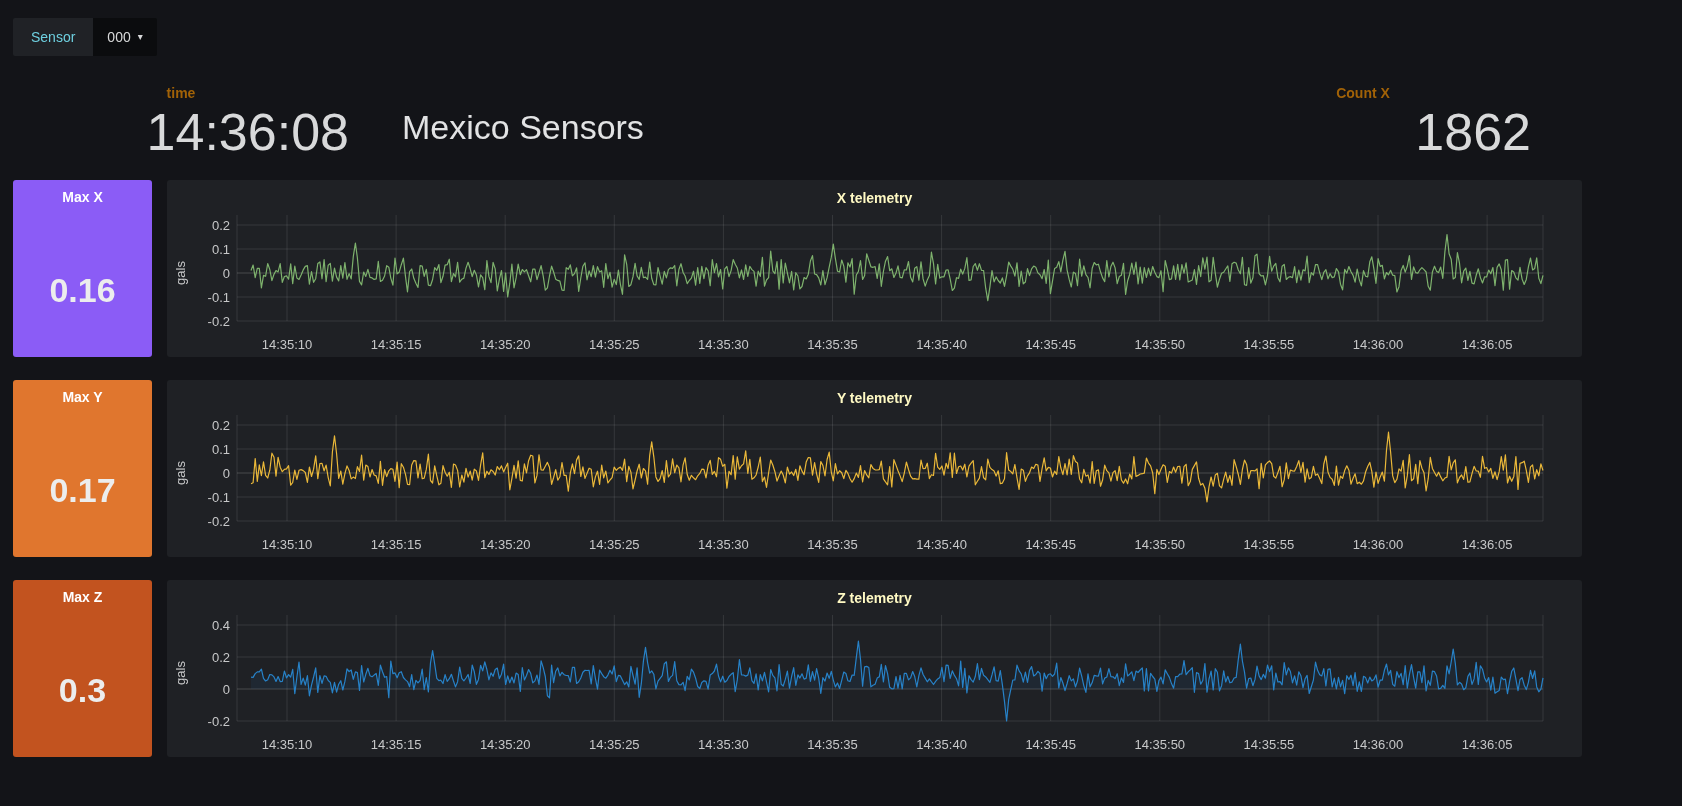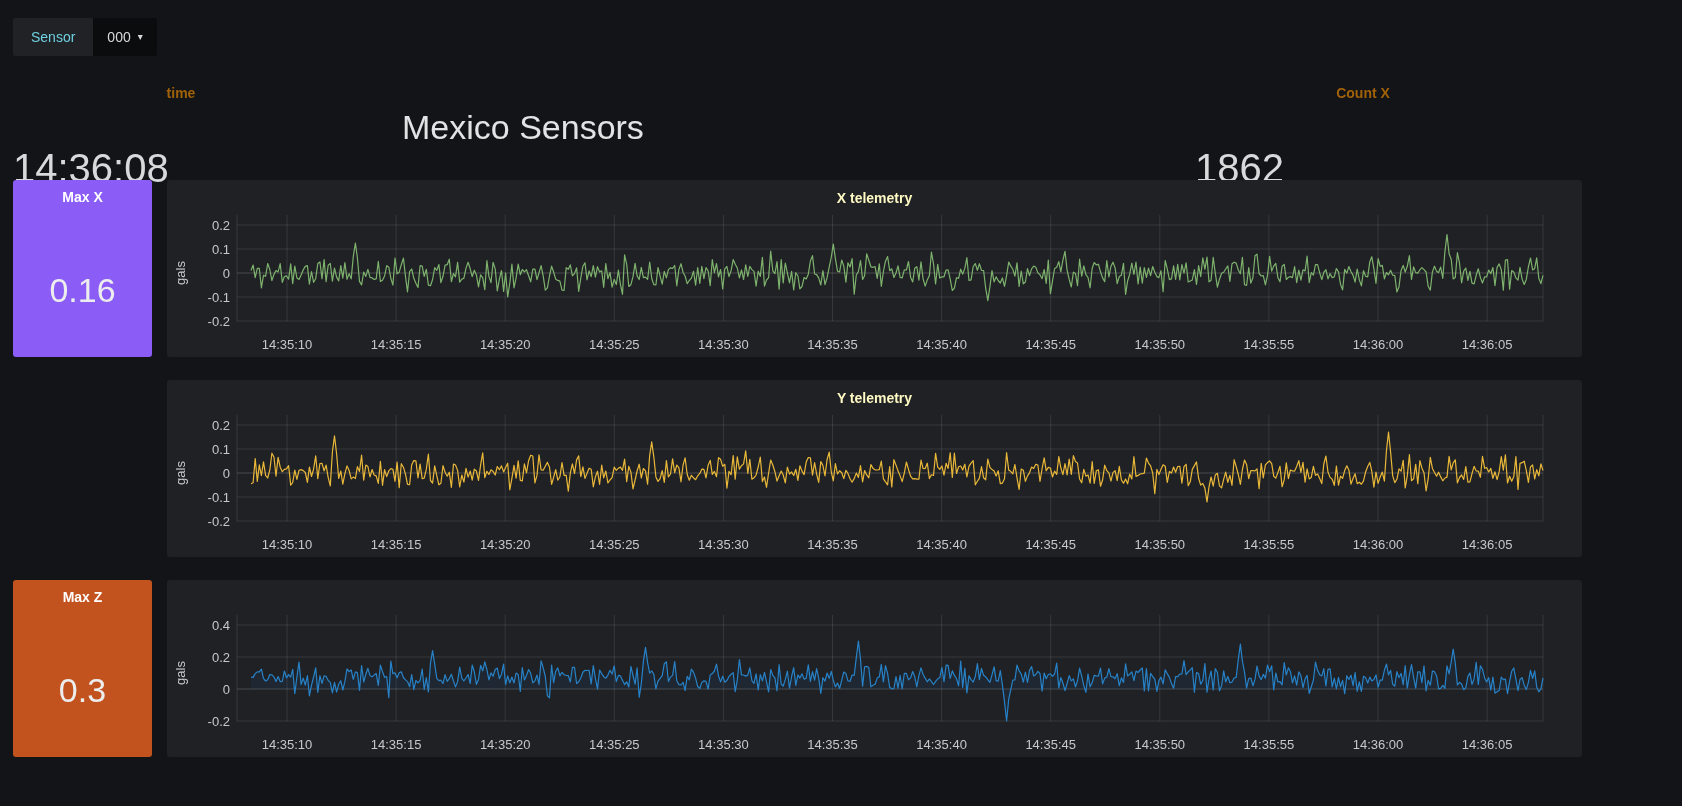--- a/index.html
+++ b/index.html
@@ -14,33 +14,33 @@
   
   .var-group { position:absolute; left:13px; top:18px; height:38px; display:flex; border-radius:2px; overflow:hidden; }
   .var-label { background:#202226; color:#6ed0e0; font-size:14px; font-weight:500;
                display:flex; align-items:center; padding:0 18px; }
   .var-value { background:#0b0c0e; color:#d8d9da; font-size:14px; font-weight:500;
                display:flex; align-items:center; gap:7px; padding:0 14px; cursor:pointer; }
   .caret { font-size:10px; color:#d8d9da; line-height:1; }
 
   
   .hdr-label { position:absolute; width:336px; text-align:center; font-size:14px; font-weight:bold; color:#a16207; }
-  .hdr-value { position:absolute; width:336px; text-align:left; font-size:40px; font-weight:500; color:#d8d9da; letter-spacing:0;margin-top:44px; }
+  .hdr-value { position:absolute; width:336px; text-align:right; font-size:52px; font-weight:500; color:#d8d9da; letter-spacing:0; }
   .dash-title { position:absolute; left:402px; top:108px; font-size:34px; font-weight:400; color:#e2e3e4; }
 
   
   .row { position:absolute; left:0; width:1682px; height:177px; }
   .stat-panel {
     position:absolute; left:13px; top:0; width:139px; height:177px;
     border-radius:3px;
   }
   .stat-title { position:absolute; top:9px; left:0; width:100%; text-align:center;
                 font-size:14px; font-weight:bold; color:#ffffff; }
   .stat-value { position:absolute; top:62%; left:0; width:100%; transform:translateY(-50%);
-                text-align:center; font-size:34px; font-weight:400; color:#eceded; }
+                text-align:center; font-size:34px; font-weight:700; color:#eceded; }
   .chart-panel {
     position:absolute; left:167px; top:0; width:1415px; height:177px;
     background:#1f2125; border-radius:3px;
   }
   .chart-title { position:absolute; top:10px; left:0; width:100%; text-align:center;
                  font-size:14px; font-weight:bold; color:#fef9c3; cursor:pointer; }
   .chart-svg { position:absolute; left:0; top:0; width:1415px; height:177px; }
   svg text { font-family:"Liberation Sans", sans-serif; font-size:13px; fill:#c7c8c9; }
 </style>
 </head>
@@ -108,20 +108,24 @@
         <text x="1211" y="169" text-anchor="middle">14:36:00</text>
         <text x="1320.1" y="169" text-anchor="middle">14:36:05</text>
         <text x="18" y="93" text-anchor="middle" transform="rotate(-90 18 93)">gals</text>
         <polyline points="84.0,90.5 86.1,85.0 88.2,97.7 90.3,88.4 92.3,88.4 94.4,107.9 96.5,95.4 98.6,96.3 100.7,83.5 102.8,89.5 104.9,100.6 107.0,94.3 109.0,90.6 111.1,91.9 113.2,83.7 115.3,102.4 117.4,96.5 119.5,95.9 121.6,99.2 123.7,83.8 125.7,103.6 127.8,86.1 129.9,98.0 132.0,99.4 134.1,95.0 136.2,89.9 138.3,86.4 140.4,85.6 142.4,104.2 144.5,91.5 146.6,102.3 148.7,98.7 150.8,83.5 152.9,81.9 155.0,98.8 157.1,79.6 159.1,101.7 161.2,85.2 163.3,83.5 165.4,101.2 167.5,88.2 169.6,97.1 171.7,100.9 173.8,85.7 175.8,98.2 177.9,82.6 180.0,99.3 182.1,93.6 184.2,98.9 186.3,76.5 188.4,63.0 190.4,78.0 192.5,101.4 194.6,104.9 196.7,92.0 198.8,96.4 200.9,89.3 203.0,97.3 205.1,97.9 207.1,99.4 209.2,98.9 211.3,81.3 213.4,101.4 215.5,100.2 217.6,96.0 219.7,85.7 221.8,87.2 223.8,98.1 225.9,105.2 228.0,78.0 230.1,93.8 232.2,92.2 234.3,84.7 236.4,78.1 238.5,96.6 240.5,111.8 242.6,91.7 244.7,89.0 246.8,98.3 248.9,103.3 251.0,107.4 253.1,85.7 255.2,86.1 257.2,96.3 259.3,89.3 261.4,105.2 263.5,105.7 265.6,99.5 267.7,87.7 269.8,90.3 271.9,84.5 273.9,102.6 276.0,96.3 278.1,85.2 280.2,84.7 282.3,79.2 284.4,101.6 286.5,93.5 288.5,96.9 290.6,82.3 292.7,102.1 294.8,99.2 296.9,98.1 299.0,88.1 301.1,82.3 303.2,88.8 305.2,96.6 307.3,90.3 309.4,94.9 311.5,106.8 313.6,94.9 315.7,97.7 317.8,109.6 319.9,80.6 321.9,96.4 324.0,102.6 326.1,82.4 328.2,88.9 330.3,110.9 332.4,99.1 334.5,90.5 336.6,111.4 338.6,93.0 340.7,116.9 342.8,103.2 344.9,84.2 347.0,107.8 349.1,97.9 351.2,84.2 353.3,94.7 355.3,89.5 357.4,91.8 359.5,89.7 361.6,95.8 363.7,101.8 365.8,89.1 367.9,89.1 370.0,99.6 372.0,92.9 374.1,85.6 376.2,96.2 378.3,110.2 380.4,107.8 382.5,96.0 384.6,86.2 386.6,92.0 388.7,99.2 390.8,100.4 392.9,101.1 395.0,110.1 397.1,110.3 399.2,87.7 401.3,89.3 403.3,84.9 405.4,95.9 407.5,93.6 409.6,87.9 411.7,111.4 413.8,98.0 415.9,86.2 418.0,82.8 420.0,99.8 422.1,90.9 424.2,96.7 426.3,85.7 428.4,97.1 430.5,86.7 432.6,92.0 434.7,90.7 436.7,107.3 438.8,83.5 440.9,98.7 443.0,92.4 445.1,107.1 447.2,99.3 449.3,104.6 451.4,90.1 453.4,104.3 455.5,114.3 457.6,74.9 459.7,84.3 461.8,106.5 463.9,104.7 466.0,96.7 468.1,83.3 470.1,95.9 472.2,99.5 474.3,87.4 476.4,97.6 478.5,97.1 480.6,99.4 482.7,82.1 484.7,98.3 486.8,104.6 488.9,105.0 491.0,87.5 493.1,96.2 495.2,104.2 497.3,91.4 499.4,97.9 501.4,89.6 503.5,87.8 505.6,88.4 507.7,85.5 509.8,105.8 511.9,89.5 514.0,83.7 516.1,92.5 518.1,96.0 520.2,103.7 522.3,100.5 524.4,98.2 526.5,91.2 528.6,105.2 530.7,87.5 532.8,103.4 534.8,86.4 536.9,98.7 539.0,87.7 541.1,90.8 543.2,105.7 545.3,79.5 547.4,92.7 549.5,83.5 551.5,96.9 553.6,89.5 555.7,109.0 557.8,88.8 559.9,86.5 562.0,96.6 564.1,90.6 566.2,79.6 568.2,84.3 570.3,88.0 572.4,97.9 574.5,89.9 576.6,99.5 578.7,84.8 580.8,96.5 582.8,86.3 584.9,89.6 587.0,91.4 589.1,106.1 591.2,91.2 593.3,96.4 595.4,77.4 597.5,106.1 599.5,100.0 601.6,97.7 603.7,71.0 605.8,90.8 607.9,93.7 610.0,81.5 612.1,109.1 614.2,79.6 616.2,102.9 618.3,83.0 620.4,93.2 622.5,102.8 624.6,91.3 626.7,110.0 628.8,92.7 630.9,96.0 632.9,108.8 635.0,106.5 637.1,97.5 639.2,98.9 641.3,94.2 643.4,81.0 645.5,75.6 647.6,94.0 649.6,94.6 651.7,97.9 653.8,105.0 655.9,90.6 658.0,104.7 660.1,97.7 662.2,87.1 664.3,77.2 666.3,64.2 668.4,78.6 670.5,91.2 672.6,92.0 674.7,80.0 676.8,86.1 678.9,102.2 680.9,82.8 683.0,87.0 685.1,78.6 687.2,114.1 689.3,95.0 691.4,91.5 693.5,80.6 695.6,99.5 697.6,95.8 699.7,73.8 701.8,80.3 703.9,86.8 706.0,87.3 708.1,86.6 710.2,98.4 712.3,83.9 714.3,106.3 716.4,91.5 718.5,81.2 720.6,76.5 722.7,90.7 724.8,88.8 726.9,97.5 729.0,93.0 731.0,85.9 733.1,97.4 735.2,97.8 737.3,89.8 739.4,90.0 741.5,81.5 743.6,97.3 745.7,102.0 747.7,88.3 749.8,86.6 751.9,100.1 754.0,81.8 756.1,98.9 758.2,106.1 760.3,99.9 762.4,95.6 764.4,72.2 766.5,83.6 768.6,104.0 770.7,84.3 772.8,98.1 774.9,96.8 777.0,96.8 779.1,90.0 781.1,89.9 783.2,99.1 785.3,110.5 787.4,108.1 789.5,97.7 791.6,98.4 793.7,89.2 795.7,94.1 797.8,88.4 799.9,77.7 802.0,100.5 804.1,99.9 806.2,86.5 808.3,83.6 810.4,90.3 812.4,83.7 814.5,90.4 816.6,90.5 818.7,108.2 820.8,120.6 822.9,106.8 825.0,90.7 827.1,101.9 829.1,96.9 831.2,100.5 833.3,103.0 835.4,97.9 837.5,106.4 839.6,95.6 841.7,82.1 843.8,86.1 845.8,89.3 847.9,96.2 850.0,82.8 852.1,106.4 854.2,91.0 856.3,103.8 858.4,102.0 860.5,88.7 862.5,95.6 864.6,88.9 866.7,86.1 868.8,87.3 870.9,92.9 873.0,94.7 875.1,98.7 877.2,89.5 879.2,103.4 881.3,80.1 883.4,113.7 885.5,101.2 887.6,88.5 889.7,87.3 891.8,81.6 893.8,91.8 895.9,80.2 898.0,71.3 900.1,90.1 902.2,99.4 904.3,107.0 906.4,92.2 908.5,93.5 910.5,105.7 912.6,79.2 914.7,96.1 916.8,85.9 918.9,94.6 921.0,97.5 923.1,107.8 925.2,88.2 927.2,82.5 929.3,84.9 931.4,84.2 933.5,91.8 935.6,97.9 937.7,101.7 939.8,80.7 941.9,97.0 943.9,86.5 946.0,82.2 948.1,87.9 950.2,103.6 952.3,96.5 954.4,95.2 956.5,83.4 958.6,114.5 960.6,101.0 962.7,94.2 964.8,83.2 966.9,94.3 969.0,82.2 971.1,104.0 973.2,87.1 975.3,103.1 977.3,87.5 979.4,97.5 981.5,88.2 983.6,95.6 985.7,86.5 987.8,92.3 989.9,96.6 991.9,97.6 994.0,90.7 996.1,111.6 998.2,80.5 1000.3,89.2 1002.4,99.6 1004.5,98.9 1006.6,85.9 1008.6,99.5 1010.7,84.3 1012.8,99.8 1014.9,84.6 1017.0,93.2 1019.1,82.8 1021.2,102.0 1023.3,101.0 1025.3,100.0 1027.4,89.6 1029.5,104.4 1031.6,85.7 1033.7,96.6 1035.8,77.8 1037.9,89.1 1040.0,77.2 1042.0,101.8 1044.1,100.3 1046.2,77.3 1048.3,93.4 1050.4,107.2 1052.5,99.2 1054.6,93.3 1056.7,92.2 1058.7,89.0 1060.8,85.9 1062.9,101.5 1065.0,83.8 1067.1,82.3 1069.2,83.1 1071.3,90.0 1073.4,93.8 1075.4,77.3 1077.5,104.7 1079.6,105.4 1081.7,87.7 1083.8,103.1 1085.9,97.8 1088.0,75.7 1090.0,74.1 1092.1,93.7 1094.2,96.0 1096.3,95.6 1098.4,104.8 1100.5,95.5 1102.6,76.4 1104.7,91.1 1106.7,86.1 1108.8,83.5 1110.9,97.7 1113.0,101.8 1115.1,86.2 1117.2,84.4 1119.3,99.5 1121.4,97.3 1123.4,96.6 1125.5,97.7 1127.6,86.5 1129.7,102.7 1131.8,90.0 1133.9,100.2 1136.0,89.8 1138.1,90.9 1140.1,76.2 1142.2,102.6 1144.3,92.6 1146.4,95.1 1148.5,84.6 1150.6,84.6 1152.7,92.8 1154.8,99.7 1156.8,92.4 1158.9,89.7 1161.0,98.9 1163.1,93.7 1165.2,97.6 1167.3,96.9 1169.4,88.5 1171.5,91.9 1173.5,104.2 1175.6,109.9 1177.7,89.4 1179.8,93.1 1181.9,86.5 1184.0,91.7 1186.1,95.4 1188.1,102.2 1190.2,89.0 1192.3,99.6 1194.4,105.9 1196.5,90.6 1198.6,96.2 1200.7,96.9 1202.8,81.8 1204.8,76.8 1206.9,88.8 1209.0,103.3 1211.1,78.6 1213.2,86.4 1215.3,85.4 1217.4,98.8 1219.5,92.5 1221.5,94.8 1223.6,90.3 1225.7,95.2 1227.8,95.6 1229.9,112.0 1232.0,106.7 1234.1,90.4 1236.2,85.4 1238.2,92.1 1240.3,86.3 1242.4,75.5 1244.5,99.4 1246.6,86.9 1248.7,92.6 1250.8,93.2 1252.9,89.8 1254.9,87.6 1257.0,89.6 1259.1,92.0 1261.2,106.3 1263.3,110.1 1265.4,92.0 1267.5,86.2 1269.6,91.4 1271.6,92.5 1273.7,87.0 1275.8,98.3 1277.9,71.9 1280.0,54.6 1282.1,73.8 1284.2,79.3 1286.2,99.0 1288.3,97.4 1290.4,72.7 1292.5,83.2 1294.6,102.8 1296.7,91.2 1298.8,88.1 1300.9,100.4 1302.9,91.3 1305.0,103.2 1307.1,103.8 1309.2,95.3 1311.3,88.8 1313.4,97.6 1315.5,103.0 1317.6,96.8 1319.6,97.0 1321.7,90.1 1323.8,93.8 1325.9,87.5 1328.0,105.6 1330.1,87.4 1332.2,83.9 1334.3,89.8 1336.3,110.2 1338.4,80.1 1340.5,79.6 1342.6,109.1 1344.7,90.5 1346.8,92.1 1348.9,97.8 1351.0,100.1 1353.0,87.3 1355.1,99.1 1357.2,104.5 1359.3,99.4 1361.4,86.9 1363.5,78.0 1365.6,89.9 1367.7,88.4 1369.7,77.8 1371.8,98.2 1373.9,103.6 1376.0,95.3" fill="none" stroke="#7eb26d" stroke-width="1.2" stroke-linejoin="round"></polyline>
       </svg>
     <div class="chart-title">X telemetry</div>
   </div>
 </div>
 
 <div class="row" style="top:380px;">
+  <div class="stat-panel" id="stat-1" style="background: rgb(224, 118, 46);">
+    <div class="stat-title">Max Y</div>
+    <div class="stat-value">0.17</div>
+  </div>
   <div class="chart-panel">
     <svg class="chart-svg" id="chart-1" viewBox="0 0 1415 177">
         <line x1="70" y1="35" x2="70" y2="141" stroke="rgba(255,255,255,0.10)" stroke-width="1"></line>
         <line x1="1376" y1="35" x2="1376" y2="141" stroke="rgba(255,255,255,0.10)" stroke-width="1"></line>
         <line x1="120" y1="35" x2="120" y2="141" stroke="rgba(255,255,255,0.10)" stroke-width="1"></line>
         <line x1="229.1" y1="35" x2="229.1" y2="141" stroke="rgba(255,255,255,0.10)" stroke-width="1"></line>
         <line x1="338.2" y1="35" x2="338.2" y2="141" stroke="rgba(255,255,255,0.10)" stroke-width="1"></line>
         <line x1="447.29999999999995" y1="35" x2="447.29999999999995" y2="141" stroke="rgba(255,255,255,0.10)" stroke-width="1"></line>
         <line x1="556.4" y1="35" x2="556.4" y2="141" stroke="rgba(255,255,255,0.10)" stroke-width="1"></line>
         <line x1="665.5" y1="35" x2="665.5" y2="141" stroke="rgba(255,255,255,0.10)" stroke-width="1"></line>
@@ -198,14 +202,15 @@
         <text x="774.5999999999999" y="169" text-anchor="middle">14:35:40</text>
         <text x="883.6999999999999" y="169" text-anchor="middle">14:35:45</text>
         <text x="992.8" y="169" text-anchor="middle">14:35:50</text>
         <text x="1101.9" y="169" text-anchor="middle">14:35:55</text>
         <text x="1211" y="169" text-anchor="middle">14:36:00</text>
         <text x="1320.1" y="169" text-anchor="middle">14:36:05</text>
         <text x="18" y="93" text-anchor="middle" transform="rotate(-90 18 93)">gals</text>
         <polygon points="84,109.0 84.0,97.2 86.1,97.4 88.2,93.6 90.3,91.9 92.3,91.8 94.4,89.1 96.5,98.4 98.6,101.0 100.7,99.8 102.8,94.5 104.9,94.9 107.0,96.9 109.0,101.4 111.1,96.5 113.2,101.6 115.3,101.5 117.4,91.0 119.5,97.9 121.6,94.6 123.7,97.1 125.7,89.3 127.8,113.7 129.9,97.0 132.0,82.0 134.1,104.4 136.2,98.1 138.3,105.2 140.4,95.6 142.4,115.8 144.5,105.2 146.6,97.0 148.7,87.9 150.8,112.4 152.9,95.6 155.0,103.4 157.1,95.8 159.1,96.3 161.2,100.5 163.3,102.4 165.4,112.9 167.5,102.3 169.6,112.1 171.7,104.2 173.8,100.7 175.8,110.0 177.9,101.4 180.0,88.9 182.1,91.5 184.2,90.0 186.3,99.4 188.4,91.8 190.4,92.6 192.5,110.5 194.6,85.6 196.7,102.0 198.8,94.3 200.9,88.3 203.0,95.7 205.1,96.7 207.1,95.1 209.2,93.5 211.3,105.4 213.4,85.1 215.5,91.7 217.6,97.3 219.7,96.5 221.8,117.6 223.8,81.2 225.9,93.6 228.0,92.9 230.1,97.8 232.2,92.8 234.3,91.7 236.4,97.5 238.5,99.9 240.5,101.6 242.6,106.7 244.7,94.7 246.8,109.7 248.9,100.3 251.0,102.8 253.1,100.5 255.2,89.1 257.2,109.7 259.3,97.5 261.4,111.8 263.5,82.8 265.6,70.6 267.7,84.2 269.8,98.3 271.9,100.7 273.9,100.2 276.0,103.5 278.1,94.7 280.2,101.4 282.3,98.7 284.4,94.3 286.5,101.0 288.5,106.9 290.6,101.7 292.7,87.2 294.8,98.3 296.9,100.8 299.0,98.0 301.1,94.5 303.2,103.5 305.2,85.0 307.3,91.8 309.4,104.3 311.5,99.4 313.6,85.3 315.7,90.9 317.8,81.9 319.9,89.5 321.9,99.8 324.0,92.9 326.1,96.3 328.2,89.5 330.3,88.1 332.4,98.6 334.5,94.2 336.6,84.0 338.6,104.5 340.7,95.8 342.8,102.8 344.9,97.0 347.0,103.0 349.1,93.0 351.2,94.5 353.3,111.4 355.3,87.5 357.4,100.0 359.5,95.5 361.6,89.5 363.7,93.4 365.8,102.9 367.9,100.9 370.0,95.0 372.0,104.4 374.1,80.8 376.2,87.7 378.3,96.5 380.4,115.8 382.5,117.8 384.6,85.1 386.6,102.6 388.7,91.2 390.8,87.9 392.9,95.9 395.0,92.3 397.1,94.7 399.2,95.5 401.3,95.6 403.3,102.0 405.4,87.3 407.5,87.3 409.6,103.5 411.7,101.7 413.8,98.0 415.9,92.3 418.0,90.3 420.0,90.5 422.1,90.4 424.2,103.9 426.3,85.6 428.4,98.4 430.5,109.1 432.6,90.1 434.7,93.6 436.7,96.7 438.8,98.2 440.9,95.1 443.0,90.3 445.1,94.0 447.2,85.8 449.3,101.6 451.4,95.4 453.4,95.9 455.5,100.3 457.6,104.6 459.7,101.8 461.8,107.0 463.9,86.4 466.0,95.5 468.1,104.2 470.1,87.9 472.2,117.3 474.3,103.7 476.4,81.1 478.5,67.4 480.6,82.6 482.7,93.1 484.7,90.9 486.8,94.2 488.9,108.9 491.0,101.1 493.1,98.3 495.2,95.7 497.3,83.7 499.4,81.8 501.4,101.5 503.5,97.1 505.6,95.4 507.7,81.5 509.8,100.7 511.9,104.6 514.0,104.9 516.1,102.3 518.1,110.7 520.2,96.3 522.3,99.9 524.4,89.1 526.5,92.1 528.6,98.2 530.7,106.5 532.8,108.5 534.8,102.4 536.9,100.8 539.0,101.4 541.1,109.2 543.2,95.0 545.3,93.6 547.4,91.0 549.5,84.1 551.5,96.0 553.6,101.9 555.7,96.2 557.8,102.2 559.9,100.5 562.0,96.5 564.1,94.3 566.2,92.7 568.2,111.6 570.3,99.9 572.4,79.7 574.5,94.8 576.6,95.0 578.7,96.1 580.8,95.1 582.8,87.9 584.9,100.6 587.0,103.4 589.1,93.9 591.2,109.8 593.3,94.6 595.4,100.9 597.5,92.3 599.5,101.9 601.6,111.9 603.7,89.5 605.8,95.4 607.9,97.9 610.0,110.8 612.1,84.7 614.2,104.3 616.2,106.0 618.3,99.4 620.4,91.2 622.5,108.1 624.6,96.5 626.7,87.7 628.8,105.3 630.9,94.9 632.9,98.1 635.0,93.8 637.1,99.1 639.2,98.1 641.3,84.8 643.4,101.5 645.5,91.6 647.6,100.1 649.6,88.6 651.7,98.1 653.8,113.3 655.9,97.7 658.0,101.1 660.1,93.0 662.2,98.3 664.3,91.3 666.3,100.1 668.4,106.9 670.5,103.0 672.6,108.5 674.7,100.4 676.8,92.0 678.9,93.4 680.9,100.8 683.0,101.5 685.1,95.0 687.2,95.4 689.3,77.6 691.4,61.0 693.5,79.4 695.6,106.2 697.6,86.8 699.7,86.4 701.8,87.5 703.9,106.9 706.0,105.2 708.1,104.3 710.2,98.1 712.3,96.8 714.3,84.3 716.4,101.9 718.5,85.7 720.6,93.7 722.7,107.3 724.8,108.8 726.9,108.6 729.0,96.7 731.0,108.1 733.1,95.4 735.2,108.8 737.3,93.4 739.4,93.4 741.5,99.9 743.6,97.9 745.7,91.5 747.7,96.5 749.8,106.9 751.9,95.7 754.0,87.9 756.1,94.5 758.2,98.1 760.3,101.8 762.4,98.9 764.4,101.7 766.5,104.5 768.6,101.3 770.7,98.9 772.8,97.5 774.9,87.4 777.0,101.7 779.1,85.2 781.1,85.3 783.2,98.4 785.3,90.8 787.4,95.4 789.5,98.7 791.6,105.8 793.7,81.1 795.7,107.5 797.8,88.4 799.9,112.9 802.0,95.7 804.1,99.6 806.2,102.1 808.3,96.5 810.4,83.5 812.4,99.6 814.5,88.3 816.6,95.3 818.7,96.9 820.8,99.7 822.9,102.3 825.0,94.9 827.1,86.8 829.1,100.7 831.2,101.2 833.3,90.6 835.4,104.9 837.5,121.6 839.6,141.0 841.7,119.4 843.8,109.4 845.8,100.0 847.9,100.0 850.0,85.2 852.1,90.9 854.2,93.8 856.3,102.2 858.4,92.2 860.5,102.3 862.5,90.4 864.6,86.6 866.7,96.0 868.8,94.5 870.9,91.3 873.0,93.5 875.1,111.1 877.2,93.0 879.2,98.7 881.3,94.5 883.4,93.8 885.5,96.4 887.6,94.0 889.7,83.2 891.8,107.9 893.8,97.5 895.9,103.0 898.0,110.6 900.1,103.5 902.2,95.6 904.3,100.9 906.4,98.8 908.5,106.8 910.5,101.0 912.6,88.1 914.7,96.2 916.8,105.6 918.9,112.4 921.0,93.9 923.1,106.8 925.2,102.6 927.2,95.4 929.3,95.9 931.4,96.2 933.5,88.2 935.6,103.9 937.7,98.1 939.8,97.0 941.9,88.7 943.9,96.6 946.0,96.8 948.1,98.7 950.2,93.7 952.3,105.7 954.4,97.8 956.5,102.5 958.6,83.8 960.6,96.0 962.7,94.2 964.8,91.8 966.9,100.6 969.0,91.1 971.1,92.5 973.2,90.0 975.3,87.9 977.3,111.0 979.4,88.5 981.5,110.9 983.6,93.3 985.7,96.5 987.8,99.1 989.9,111.3 991.9,100.6 994.0,97.1 996.1,103.9 998.2,89.9 1000.3,93.7 1002.4,97.4 1004.5,103.6 1006.6,108.2 1008.6,96.7 1010.7,96.6 1012.8,94.2 1014.9,93.8 1017.0,80.7 1019.1,94.7 1021.2,91.8 1023.3,89.9 1025.3,87.7 1027.4,112.3 1029.5,92.5 1031.6,93.6 1033.7,104.2 1035.8,100.5 1037.9,83.5 1040.0,112.1 1042.0,99.0 1044.1,91.1 1046.2,109.9 1048.3,88.7 1050.4,92.3 1052.5,110.9 1054.6,105.7 1056.7,90.8 1058.7,102.0 1060.8,96.4 1062.9,102.8 1065.0,102.1 1067.1,98.0 1069.2,97.4 1071.3,79.3 1073.4,64.2 1075.4,81.0 1077.5,92.2 1079.6,108.1 1081.7,98.6 1083.8,98.0 1085.9,105.7 1088.0,99.4 1090.0,86.2 1092.1,95.9 1094.2,99.6 1096.3,94.4 1098.4,98.1 1100.5,85.1 1102.6,91.6 1104.7,85.8 1106.7,110.0 1108.8,93.0 1110.9,102.0 1113.0,101.6 1115.1,104.8 1117.2,82.5 1119.3,94.8 1121.4,87.8 1123.4,91.5 1125.5,102.9 1127.6,95.9 1129.7,105.1 1131.8,91.8 1133.9,95.7 1136.0,107.7 1138.1,98.8 1140.1,95.4 1142.2,113.5 1144.3,106.8 1146.4,100.0 1148.5,82.2 1150.6,90.3 1152.7,94.7 1154.8,95.9 1156.8,88.7 1158.9,106.0 1161.0,89.3 1163.1,88.8 1165.2,106.9 1167.3,98.2 1169.4,108.9 1171.5,97.4 1173.5,106.9 1175.6,100.4 1177.7,113.7 1179.8,95.7 1181.9,99.4 1184.0,95.2 1186.1,105.6 1188.1,92.5 1190.2,111.3 1192.3,101.9 1194.4,111.5 1196.5,96.3 1198.6,97.6 1200.7,103.0 1202.8,97.1 1204.8,100.9 1206.9,99.4 1209.0,94.9 1211.1,107.1 1213.2,100.0 1215.3,100.2 1217.4,90.3 1219.5,84.0 1221.5,94.8 1223.6,90.4 1225.7,104.4 1227.8,106.2 1229.9,91.7 1232.0,97.6 1234.1,93.4 1236.2,104.6 1238.2,85.7 1240.3,108.2 1242.4,94.6 1244.5,84.6 1246.6,97.3 1248.7,108.1 1250.8,91.9 1252.9,91.8 1254.9,102.6 1257.0,85.8 1259.1,111.0 1261.2,100.4 1263.3,105.3 1265.4,91.1 1267.5,91.7 1269.6,96.1 1271.6,108.9 1273.7,108.4 1275.8,105.3 1277.9,108.4 1280.0,85.8 1282.1,93.8 1284.2,82.0 1286.2,69.0 1288.3,83.4 1290.4,105.0 1292.5,102.3 1294.6,104.0 1296.7,109.7 1298.8,107.8 1300.9,96.4 1302.9,93.0 1305.0,104.4 1307.1,98.9 1309.2,82.4 1311.3,104.4 1313.4,85.8 1315.5,89.2 1317.6,97.9 1319.6,101.9 1321.7,97.5 1323.8,110.1 1325.9,97.2 1328.0,113.2 1330.1,111.7 1332.2,110.5 1334.3,97.0 1336.3,99.7 1338.4,99.1 1340.5,113.7 1342.6,101.3 1344.7,91.3 1346.8,88.0 1348.9,99.1 1351.0,110.7 1353.0,99.5 1355.1,97.7 1357.2,105.2 1359.3,109.6 1361.4,102.3 1363.5,90.3 1365.6,98.5 1367.7,90.9 1369.7,106.9 1371.8,111.8 1373.9,109.1 1376.0,97.9 1376,109.0" fill="#2782c8" fill-opacity="0.08" stroke="none"></polygon>
         <polyline points="84.0,97.2 86.1,97.4 88.2,93.6 90.3,91.9 92.3,91.8 94.4,89.1 96.5,98.4 98.6,101.0 100.7,99.8 102.8,94.5 104.9,94.9 107.0,96.9 109.0,101.4 111.1,96.5 113.2,101.6 115.3,101.5 117.4,91.0 119.5,97.9 121.6,94.6 123.7,97.1 125.7,89.3 127.8,113.7 129.9,97.0 132.0,82.0 134.1,104.4 136.2,98.1 138.3,105.2 140.4,95.6 142.4,115.8 144.5,105.2 146.6,97.0 148.7,87.9 150.8,112.4 152.9,95.6 155.0,103.4 157.1,95.8 159.1,96.3 161.2,100.5 163.3,102.4 165.4,112.9 167.5,102.3 169.6,112.1 171.7,104.2 173.8,100.7 175.8,110.0 177.9,101.4 180.0,88.9 182.1,91.5 184.2,90.0 186.3,99.4 188.4,91.8 190.4,92.6 192.5,110.5 194.6,85.6 196.7,102.0 198.8,94.3 200.9,88.3 203.0,95.7 205.1,96.7 207.1,95.1 209.2,93.5 211.3,105.4 213.4,85.1 215.5,91.7 217.6,97.3 219.7,96.5 221.8,117.6 223.8,81.2 225.9,93.6 228.0,92.9 230.1,97.8 232.2,92.8 234.3,91.7 236.4,97.5 238.5,99.9 240.5,101.6 242.6,106.7 244.7,94.7 246.8,109.7 248.9,100.3 251.0,102.8 253.1,100.5 255.2,89.1 257.2,109.7 259.3,97.5 261.4,111.8 263.5,82.8 265.6,70.6 267.7,84.2 269.8,98.3 271.9,100.7 273.9,100.2 276.0,103.5 278.1,94.7 280.2,101.4 282.3,98.7 284.4,94.3 286.5,101.0 288.5,106.9 290.6,101.7 292.7,87.2 294.8,98.3 296.9,100.8 299.0,98.0 301.1,94.5 303.2,103.5 305.2,85.0 307.3,91.8 309.4,104.3 311.5,99.4 313.6,85.3 315.7,90.9 317.8,81.9 319.9,89.5 321.9,99.8 324.0,92.9 326.1,96.3 328.2,89.5 330.3,88.1 332.4,98.6 334.5,94.2 336.6,84.0 338.6,104.5 340.7,95.8 342.8,102.8 344.9,97.0 347.0,103.0 349.1,93.0 351.2,94.5 353.3,111.4 355.3,87.5 357.4,100.0 359.5,95.5 361.6,89.5 363.7,93.4 365.8,102.9 367.9,100.9 370.0,95.0 372.0,104.4 374.1,80.8 376.2,87.7 378.3,96.5 380.4,115.8 382.5,117.8 384.6,85.1 386.6,102.6 388.7,91.2 390.8,87.9 392.9,95.9 395.0,92.3 397.1,94.7 399.2,95.5 401.3,95.6 403.3,102.0 405.4,87.3 407.5,87.3 409.6,103.5 411.7,101.7 413.8,98.0 415.9,92.3 418.0,90.3 420.0,90.5 422.1,90.4 424.2,103.9 426.3,85.6 428.4,98.4 430.5,109.1 432.6,90.1 434.7,93.6 436.7,96.7 438.8,98.2 440.9,95.1 443.0,90.3 445.1,94.0 447.2,85.8 449.3,101.6 451.4,95.4 453.4,95.9 455.5,100.3 457.6,104.6 459.7,101.8 461.8,107.0 463.9,86.4 466.0,95.5 468.1,104.2 470.1,87.9 472.2,117.3 474.3,103.7 476.4,81.1 478.5,67.4 480.6,82.6 482.7,93.1 484.7,90.9 486.8,94.2 488.9,108.9 491.0,101.1 493.1,98.3 495.2,95.7 497.3,83.7 499.4,81.8 501.4,101.5 503.5,97.1 505.6,95.4 507.7,81.5 509.8,100.7 511.9,104.6 514.0,104.9 516.1,102.3 518.1,110.7 520.2,96.3 522.3,99.9 524.4,89.1 526.5,92.1 528.6,98.2 530.7,106.5 532.8,108.5 534.8,102.4 536.9,100.8 539.0,101.4 541.1,109.2 543.2,95.0 545.3,93.6 547.4,91.0 549.5,84.1 551.5,96.0 553.6,101.9 555.7,96.2 557.8,102.2 559.9,100.5 562.0,96.5 564.1,94.3 566.2,92.7 568.2,111.6 570.3,99.9 572.4,79.7 574.5,94.8 576.6,95.0 578.7,96.1 580.8,95.1 582.8,87.9 584.9,100.6 587.0,103.4 589.1,93.9 591.2,109.8 593.3,94.6 595.4,100.9 597.5,92.3 599.5,101.9 601.6,111.9 603.7,89.5 605.8,95.4 607.9,97.9 610.0,110.8 612.1,84.7 614.2,104.3 616.2,106.0 618.3,99.4 620.4,91.2 622.5,108.1 624.6,96.5 626.7,87.7 628.8,105.3 630.9,94.9 632.9,98.1 635.0,93.8 637.1,99.1 639.2,98.1 641.3,84.8 643.4,101.5 645.5,91.6 647.6,100.1 649.6,88.6 651.7,98.1 653.8,113.3 655.9,97.7 658.0,101.1 660.1,93.0 662.2,98.3 664.3,91.3 666.3,100.1 668.4,106.9 670.5,103.0 672.6,108.5 674.7,100.4 676.8,92.0 678.9,93.4 680.9,100.8 683.0,101.5 685.1,95.0 687.2,95.4 689.3,77.6 691.4,61.0 693.5,79.4 695.6,106.2 697.6,86.8 699.7,86.4 701.8,87.5 703.9,106.9 706.0,105.2 708.1,104.3 710.2,98.1 712.3,96.8 714.3,84.3 716.4,101.9 718.5,85.7 720.6,93.7 722.7,107.3 724.8,108.8 726.9,108.6 729.0,96.7 731.0,108.1 733.1,95.4 735.2,108.8 737.3,93.4 739.4,93.4 741.5,99.9 743.6,97.9 745.7,91.5 747.7,96.5 749.8,106.9 751.9,95.7 754.0,87.9 756.1,94.5 758.2,98.1 760.3,101.8 762.4,98.9 764.4,101.7 766.5,104.5 768.6,101.3 770.7,98.9 772.8,97.5 774.9,87.4 777.0,101.7 779.1,85.2 781.1,85.3 783.2,98.4 785.3,90.8 787.4,95.4 789.5,98.7 791.6,105.8 793.7,81.1 795.7,107.5 797.8,88.4 799.9,112.9 802.0,95.7 804.1,99.6 806.2,102.1 808.3,96.5 810.4,83.5 812.4,99.6 814.5,88.3 816.6,95.3 818.7,96.9 820.8,99.7 822.9,102.3 825.0,94.9 827.1,86.8 829.1,100.7 831.2,101.2 833.3,90.6 835.4,104.9 837.5,121.6 839.6,141.0 841.7,119.4 843.8,109.4 845.8,100.0 847.9,100.0 850.0,85.2 852.1,90.9 854.2,93.8 856.3,102.2 858.4,92.2 860.5,102.3 862.5,90.4 864.6,86.6 866.7,96.0 868.8,94.5 870.9,91.3 873.0,93.5 875.1,111.1 877.2,93.0 879.2,98.7 881.3,94.5 883.4,93.8 885.5,96.4 887.6,94.0 889.7,83.2 891.8,107.9 893.8,97.5 895.9,103.0 898.0,110.6 900.1,103.5 902.2,95.6 904.3,100.9 906.4,98.8 908.5,106.8 910.5,101.0 912.6,88.1 914.7,96.2 916.8,105.6 918.9,112.4 921.0,93.9 923.1,106.8 925.2,102.6 927.2,95.4 929.3,95.9 931.4,96.2 933.5,88.2 935.6,103.9 937.7,98.1 939.8,97.0 941.9,88.7 943.9,96.6 946.0,96.8 948.1,98.7 950.2,93.7 952.3,105.7 954.4,97.8 956.5,102.5 958.6,83.8 960.6,96.0 962.7,94.2 964.8,91.8 966.9,100.6 969.0,91.1 971.1,92.5 973.2,90.0 975.3,87.9 977.3,111.0 979.4,88.5 981.5,110.9 983.6,93.3 985.7,96.5 987.8,99.1 989.9,111.3 991.9,100.6 994.0,97.1 996.1,103.9 998.2,89.9 1000.3,93.7 1002.4,97.4 1004.5,103.6 1006.6,108.2 1008.6,96.7 1010.7,96.6 1012.8,94.2 1014.9,93.8 1017.0,80.7 1019.1,94.7 1021.2,91.8 1023.3,89.9 1025.3,87.7 1027.4,112.3 1029.5,92.5 1031.6,93.6 1033.7,104.2 1035.8,100.5 1037.9,83.5 1040.0,112.1 1042.0,99.0 1044.1,91.1 1046.2,109.9 1048.3,88.7 1050.4,92.3 1052.5,110.9 1054.6,105.7 1056.7,90.8 1058.7,102.0 1060.8,96.4 1062.9,102.8 1065.0,102.1 1067.1,98.0 1069.2,97.4 1071.3,79.3 1073.4,64.2 1075.4,81.0 1077.5,92.2 1079.6,108.1 1081.7,98.6 1083.8,98.0 1085.9,105.7 1088.0,99.4 1090.0,86.2 1092.1,95.9 1094.2,99.6 1096.3,94.4 1098.4,98.1 1100.5,85.1 1102.6,91.6 1104.7,85.8 1106.7,110.0 1108.8,93.0 1110.9,102.0 1113.0,101.6 1115.1,104.8 1117.2,82.5 1119.3,94.8 1121.4,87.8 1123.4,91.5 1125.5,102.9 1127.6,95.9 1129.7,105.1 1131.8,91.8 1133.9,95.7 1136.0,107.7 1138.1,98.8 1140.1,95.4 1142.2,113.5 1144.3,106.8 1146.4,100.0 1148.5,82.2 1150.6,90.3 1152.7,94.7 1154.8,95.9 1156.8,88.7 1158.9,106.0 1161.0,89.3 1163.1,88.8 1165.2,106.9 1167.3,98.2 1169.4,108.9 1171.5,97.4 1173.5,106.9 1175.6,100.4 1177.7,113.7 1179.8,95.7 1181.9,99.4 1184.0,95.2 1186.1,105.6 1188.1,92.5 1190.2,111.3 1192.3,101.9 1194.4,111.5 1196.5,96.3 1198.6,97.6 1200.7,103.0 1202.8,97.1 1204.8,100.9 1206.9,99.4 1209.0,94.9 1211.1,107.1 1213.2,100.0 1215.3,100.2 1217.4,90.3 1219.5,84.0 1221.5,94.8 1223.6,90.4 1225.7,104.4 1227.8,106.2 1229.9,91.7 1232.0,97.6 1234.1,93.4 1236.2,104.6 1238.2,85.7 1240.3,108.2 1242.4,94.6 1244.5,84.6 1246.6,97.3 1248.7,108.1 1250.8,91.9 1252.9,91.8 1254.9,102.6 1257.0,85.8 1259.1,111.0 1261.2,100.4 1263.3,105.3 1265.4,91.1 1267.5,91.7 1269.6,96.1 1271.6,108.9 1273.7,108.4 1275.8,105.3 1277.9,108.4 1280.0,85.8 1282.1,93.8 1284.2,82.0 1286.2,69.0 1288.3,83.4 1290.4,105.0 1292.5,102.3 1294.6,104.0 1296.7,109.7 1298.8,107.8 1300.9,96.4 1302.9,93.0 1305.0,104.4 1307.1,98.9 1309.2,82.4 1311.3,104.4 1313.4,85.8 1315.5,89.2 1317.6,97.9 1319.6,101.9 1321.7,97.5 1323.8,110.1 1325.9,97.2 1328.0,113.2 1330.1,111.7 1332.2,110.5 1334.3,97.0 1336.3,99.7 1338.4,99.1 1340.5,113.7 1342.6,101.3 1344.7,91.3 1346.8,88.0 1348.9,99.1 1351.0,110.7 1353.0,99.5 1355.1,97.7 1357.2,105.2 1359.3,109.6 1361.4,102.3 1363.5,90.3 1365.6,98.5 1367.7,90.9 1369.7,106.9 1371.8,111.8 1373.9,109.1 1376.0,97.9" fill="none" stroke="#2782c8" stroke-width="1.2" stroke-linejoin="round"></polyline>
       </svg>
+    <div class="chart-title">Z telemetry</div>
   </div>
 </div>
 
 </body></html>

